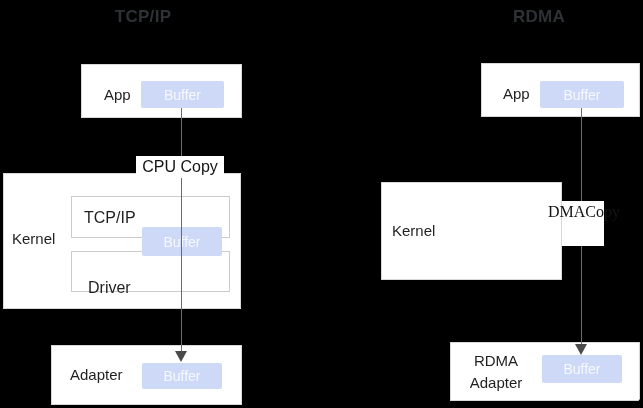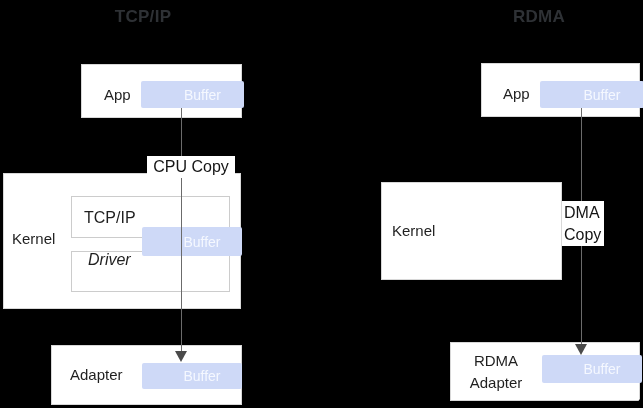--- a/index.html
+++ b/index.html
@@ -18,60 +18,60 @@
   .inner-box{
     position:absolute;background:#ffffff;border:1px solid #cccccc;
     box-sizing:border-box;z-index:2;
   }
   .box-label{
     position:absolute;color:#1f1f1f;font-size:15px;line-height:22px;z-index:4;
   }
   .buffer{
     position:absolute;background:#ced9f7;border-radius:2px;z-index:3;
     display:flex;align-items:center;justify-content:center;
-    color:#f5f8ff;font-size:14px;padding-left:20px;
+    color:#f5f8ff;font-size:14px;
   }
   .vline{position:absolute;width:1px;background:#6b6b6b;z-index:5;}
   .arrowhead{
     position:absolute;width:0;height:0;z-index:5;
     border-left:6px solid transparent;border-right:6px solid transparent;
     border-top:11px solid #4a4a4a;
   }
   .chip{
     position:absolute;background:#ffffff;color:#141414;font-size:16px;
     z-index:10;display:flex;align-items:center;justify-content:center;
     white-space:pre;box-sizing:border-box;
   }
-  .chip.two-line{flex-direction:column;align-items:flex-start;justify-content:center;line-height:22px;padding-left:2px;}
+  .chip.two-line{flex-direction:row;align-items:flex-start;justify-content:center;line-height:22px;padding-left:2px;font-family:Liberation Serif, serif;}
 </style>
 </head>
 <body>
 
 <div id="stage">
 
   <div class="title" style="left:83px;width:120px;">TCP/IP</div>
 
   <div class="box" style="left:81px;top:64px;width:161px;height:54px;"></div>
   <div class="box-label" style="left:104px;top:87px;font-size:15px;line-height:15px;">App</div>
   <div class="buffer" style="left:141px;top:81px;width:83px;height:27px;">Buffer</div>
 
   <div class="vline" style="left:181px;top:108px;height:244px;"></div>
   <div class="arrowhead" style="left:175px;top:351px;"></div>
 
   <div class="box" style="left:3px;top:173px;width:238px;height:136px;"></div>
   <div class="box-label" style="left:12px;top:228px;">Kernel</div>
   <div class="inner-box" style="left:71px;top:196px;width:159px;height:42px;"></div>
   <div class="box-label" style="left:84px;top:207px;font-size:16px;">TCP/IP</div>
   <div class="inner-box" style="left:71px;top:251px;width:159px;height:41px;"></div>
-  <div class="box-label" style="left:88px;top:249px;font-size:16px;font-style:italic;">Driver</div>
+  <div class="box-label" style="left:88px;top:277px;font-size:16px;">Driver</div>
   <div class="buffer" style="left:142px;top:227px;width:80px;height:29px;z-index:4;">Buffer</div>
 
   <div class="vline" style="left:181px;top:227px;height:29px;z-index:6;"></div>
 
-  <div class="chip" style="left:147px;top:156px;width:88px;height:22px;">CPU Copy</div>
+  <div class="chip" style="left:136px;top:156px;width:88px;height:22px;">CPU Copy</div>
 
 
   <div class="box" style="left:51px;top:345px;width:191px;height:60px;"></div>
   <div class="box-label" style="left:70px;top:364px;">Adapter</div>
   <div class="buffer" style="left:142px;top:363px;width:80px;height:26px;">Buffer</div>
 
   <div class="title" style="left:489px;width:100px;">RDMA</div>
 
   <div class="box" style="left:481px;top:63px;width:159px;height:54px;"></div>
   <div class="box-label" style="left:503px;top:86px;font-size:15px;line-height:15px;">App</div>

